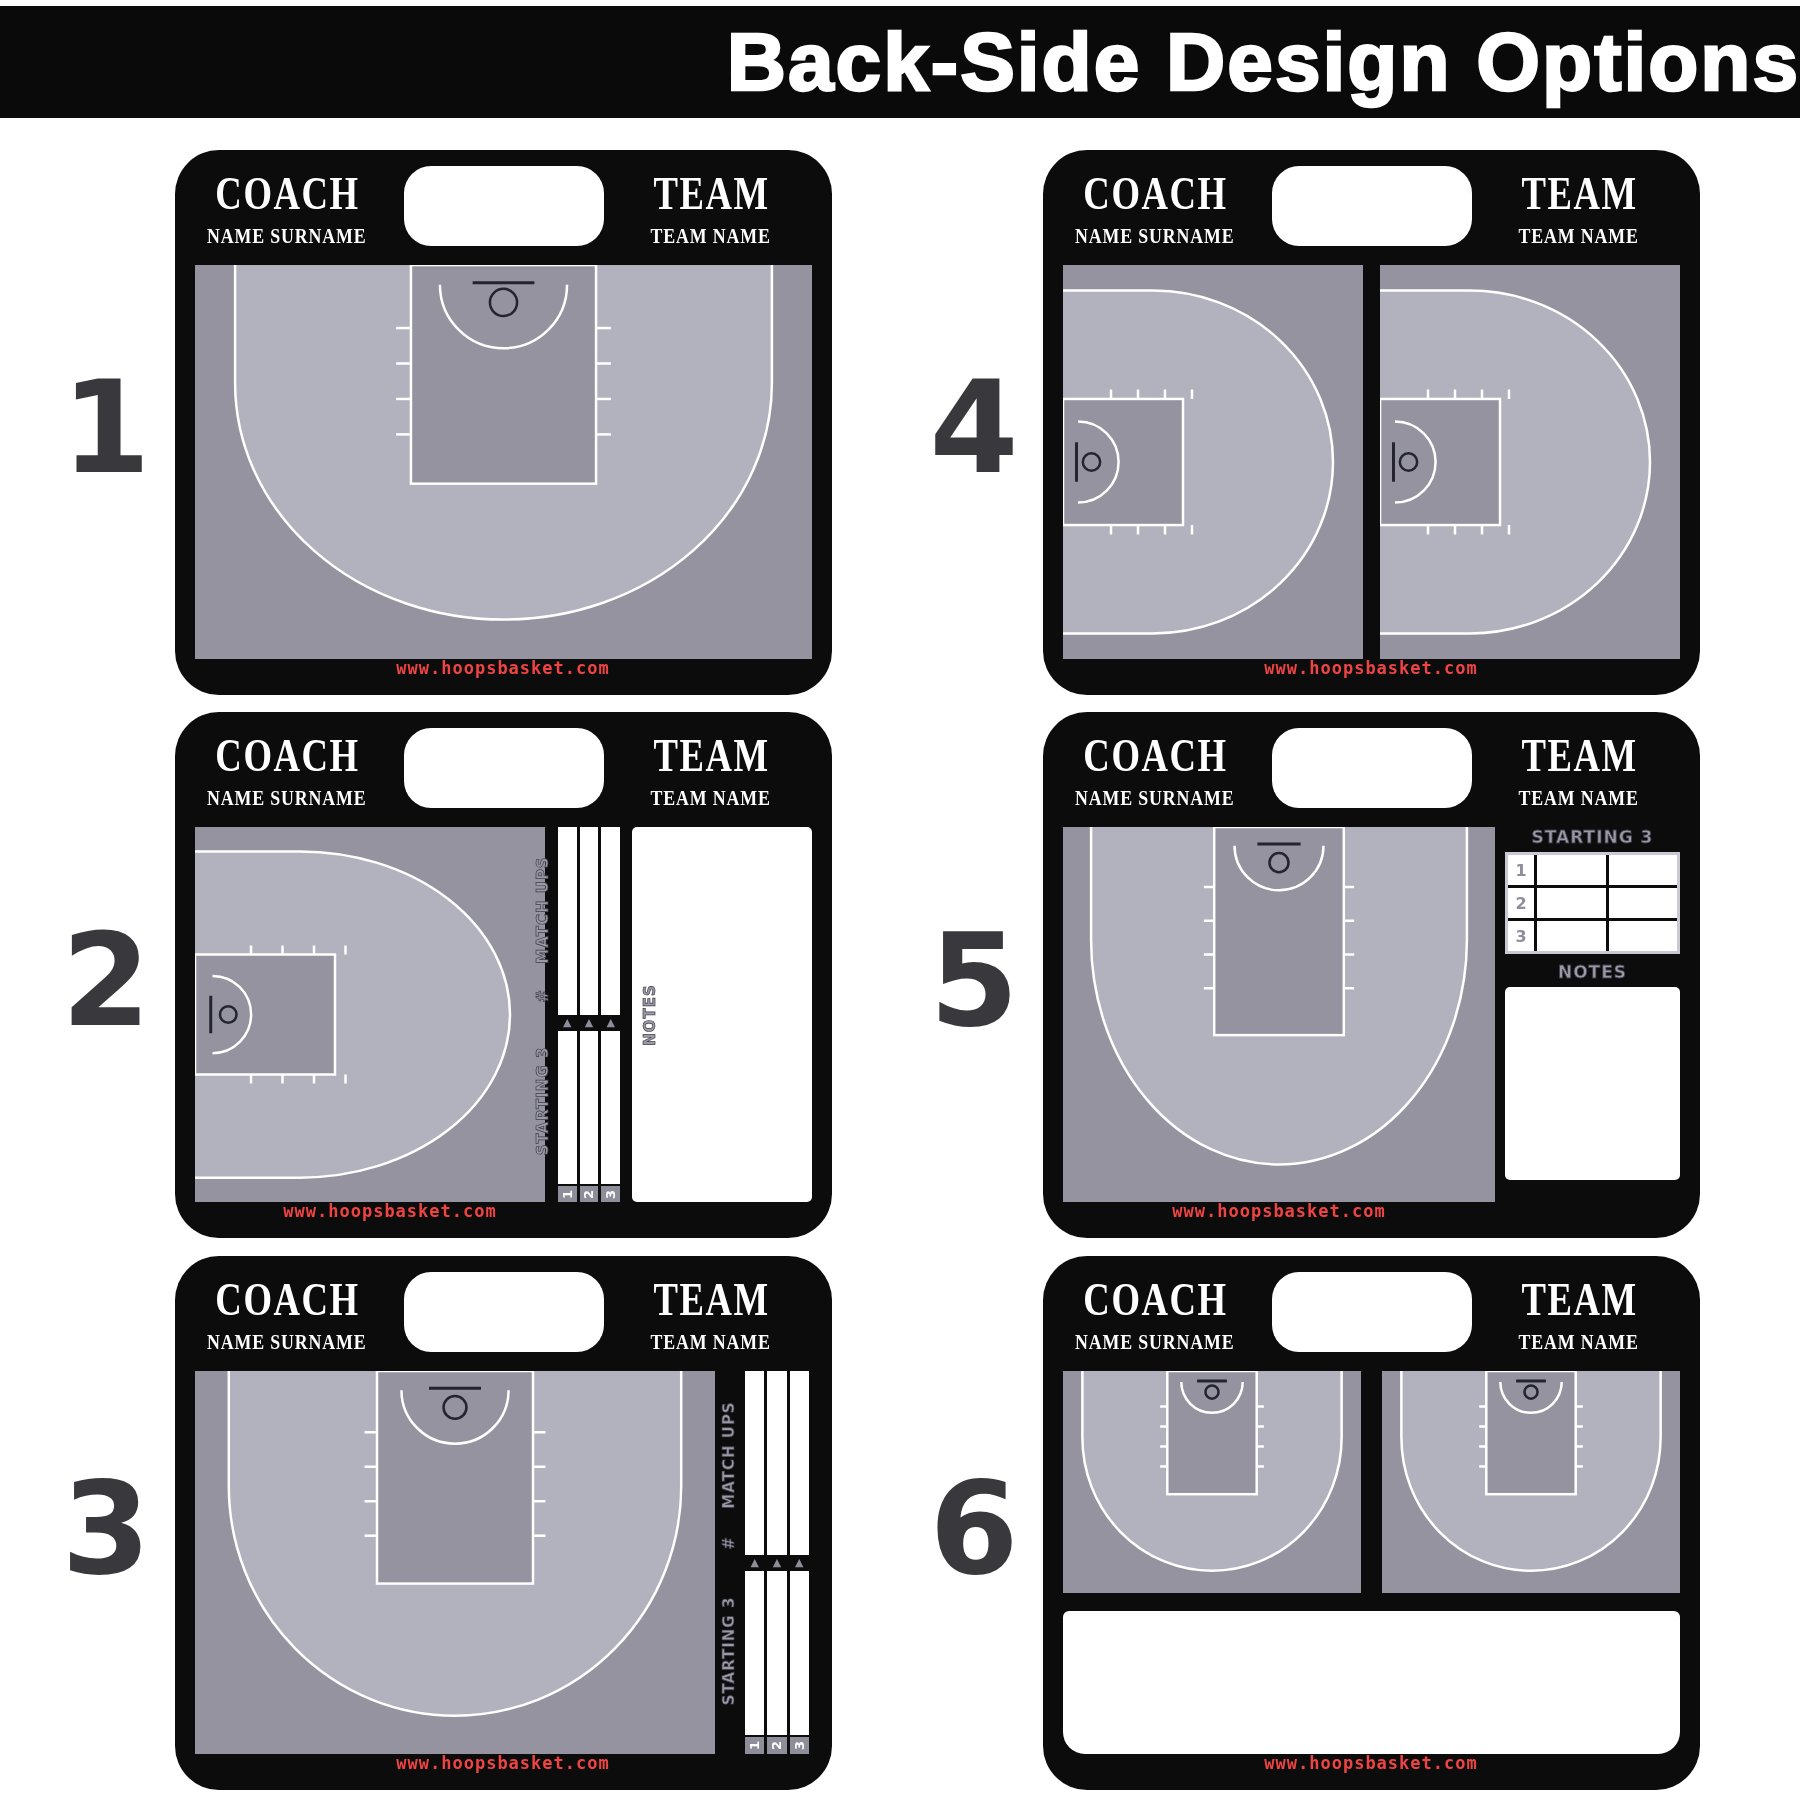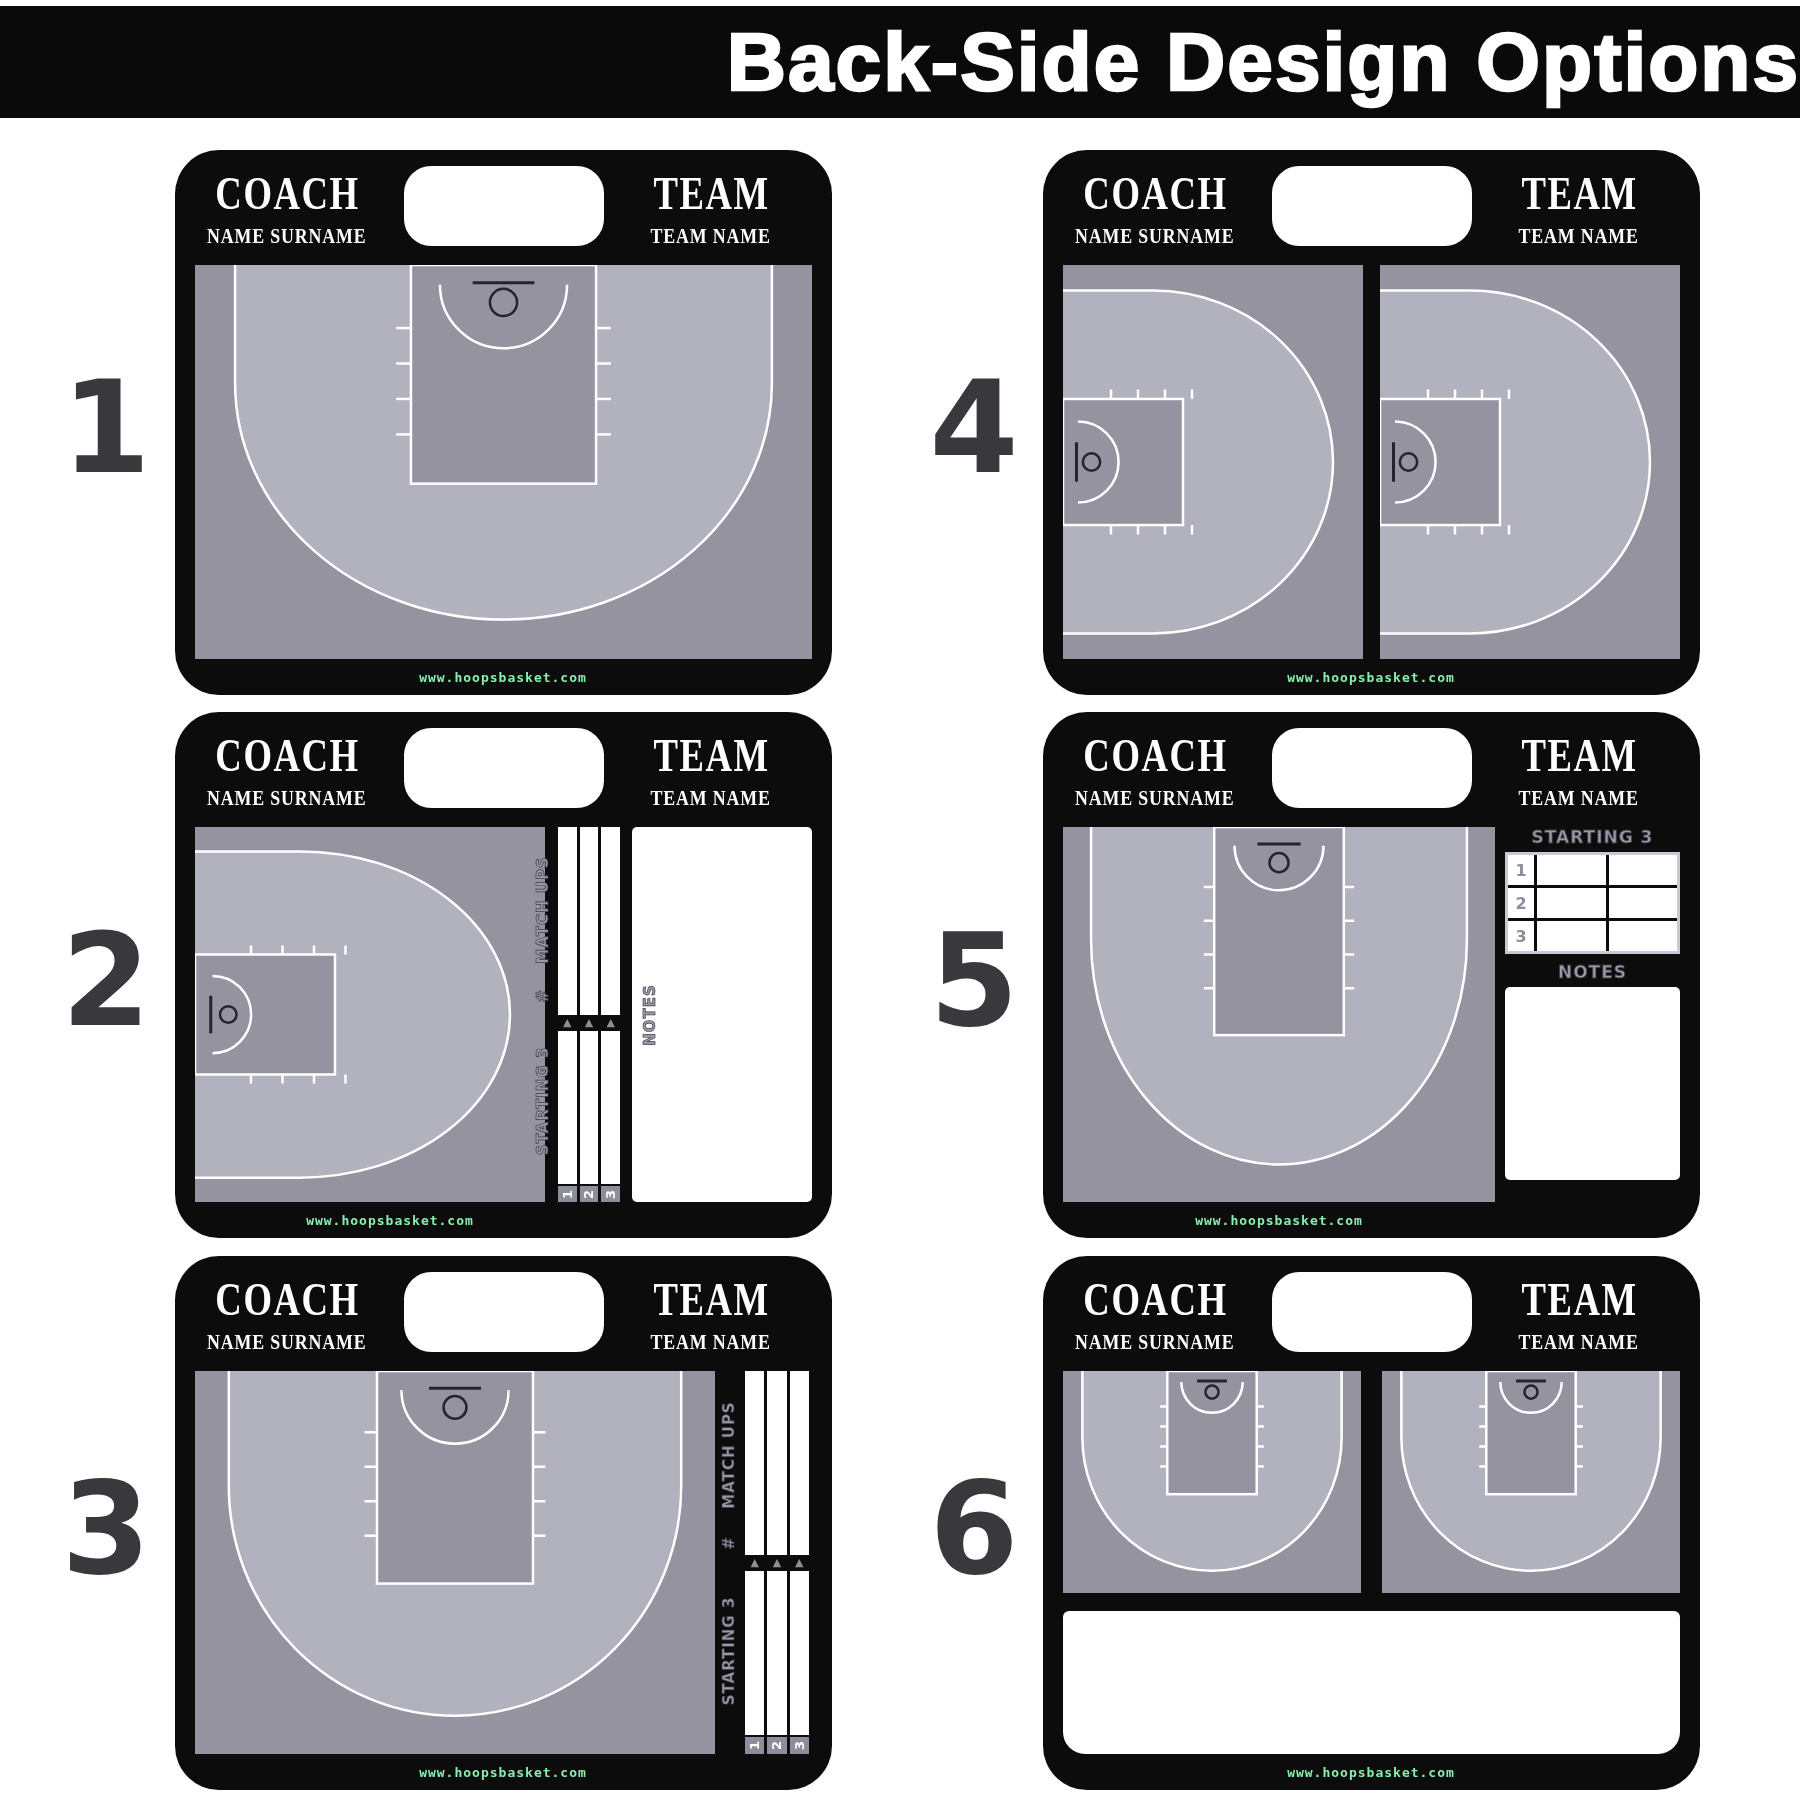--- a/index.html
+++ b/index.html
@@ -28,23 +28,23 @@
   .hdr-name{display:block;margin-top:4px;}
   .hdr-name span{display:inline-block;font-weight:bold;font-size:21px;letter-spacing:1px;transform:scaleX(0.85);}
   .handle{
     position:absolute;left:50%;top:16px;transform:translateX(-50%);
     width:200px;height:80px;background:#ffffff;border-radius:27px;
   }
   .board-body{position:absolute;left:20px;right:20px;top:115px;}
   .court{position:absolute;}
   .court svg{display:block;}
   .site{
-    position:absolute;bottom:7px;height:18px;text-align:center;
+    position:absolute;bottom:19px;height:18px;text-align:center;
     font-family:"DejaVu Sans Mono", monospace;font-weight:bold;
-    font-size:13px;letter-spacing:1px;color:#86efac;
+    font-size:17px;letter-spacing:1px;color:#ef4444;
   }
   
   .mu-labels{position:absolute;top:0;bottom:0;}
   .vlabel{
     position:absolute;left:50%;transform:translate(-50%,-50%) rotate(-90deg);
     white-space:nowrap;font-family:"DejaVu Sans", sans-serif;font-weight:bold;
     font-size:15px;letter-spacing:1px;color:#9a99a6;-webkit-text-stroke:0.7px #3e3d49;
   }
   .mu-strips{position:absolute;top:0;}
   .mu-sec{display:flex;gap:3px;}

